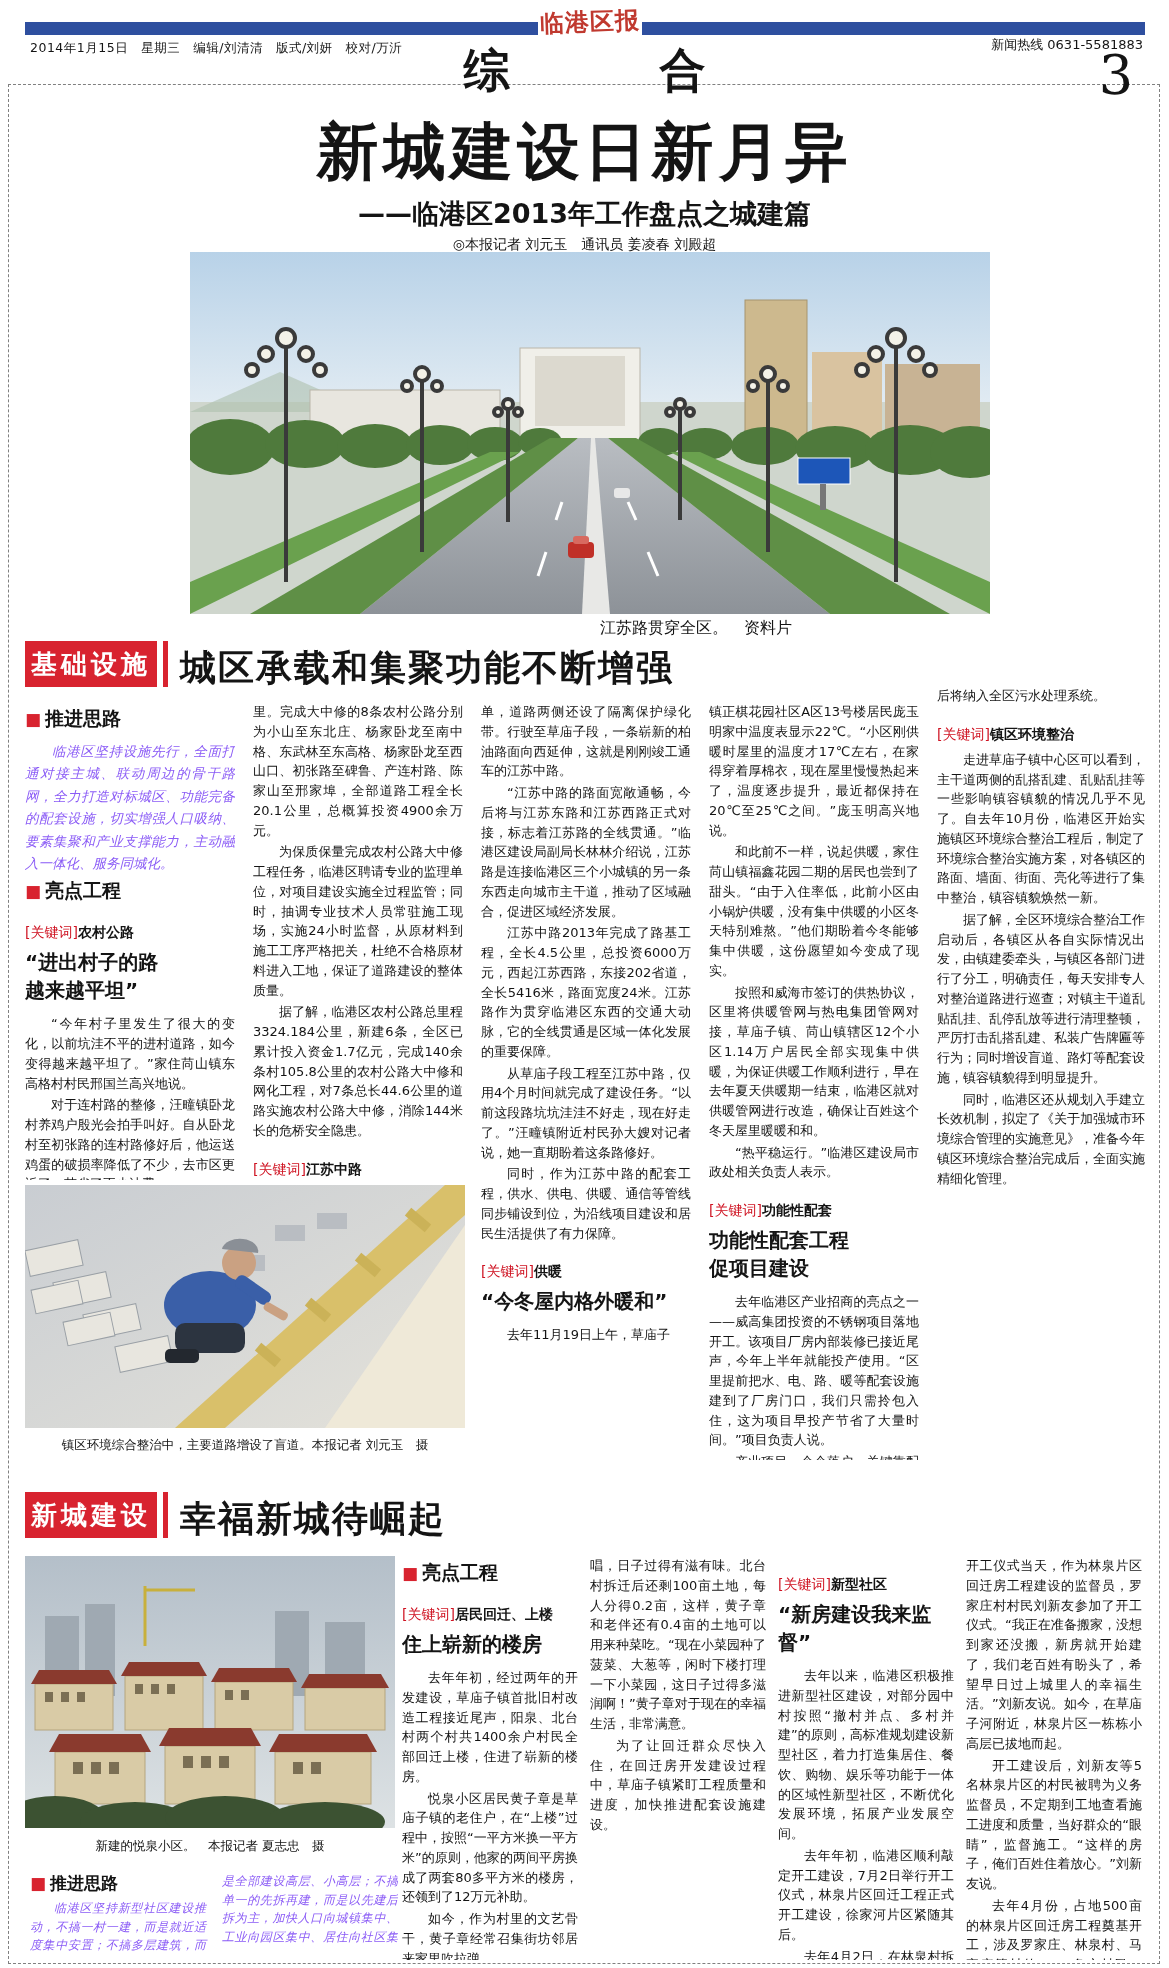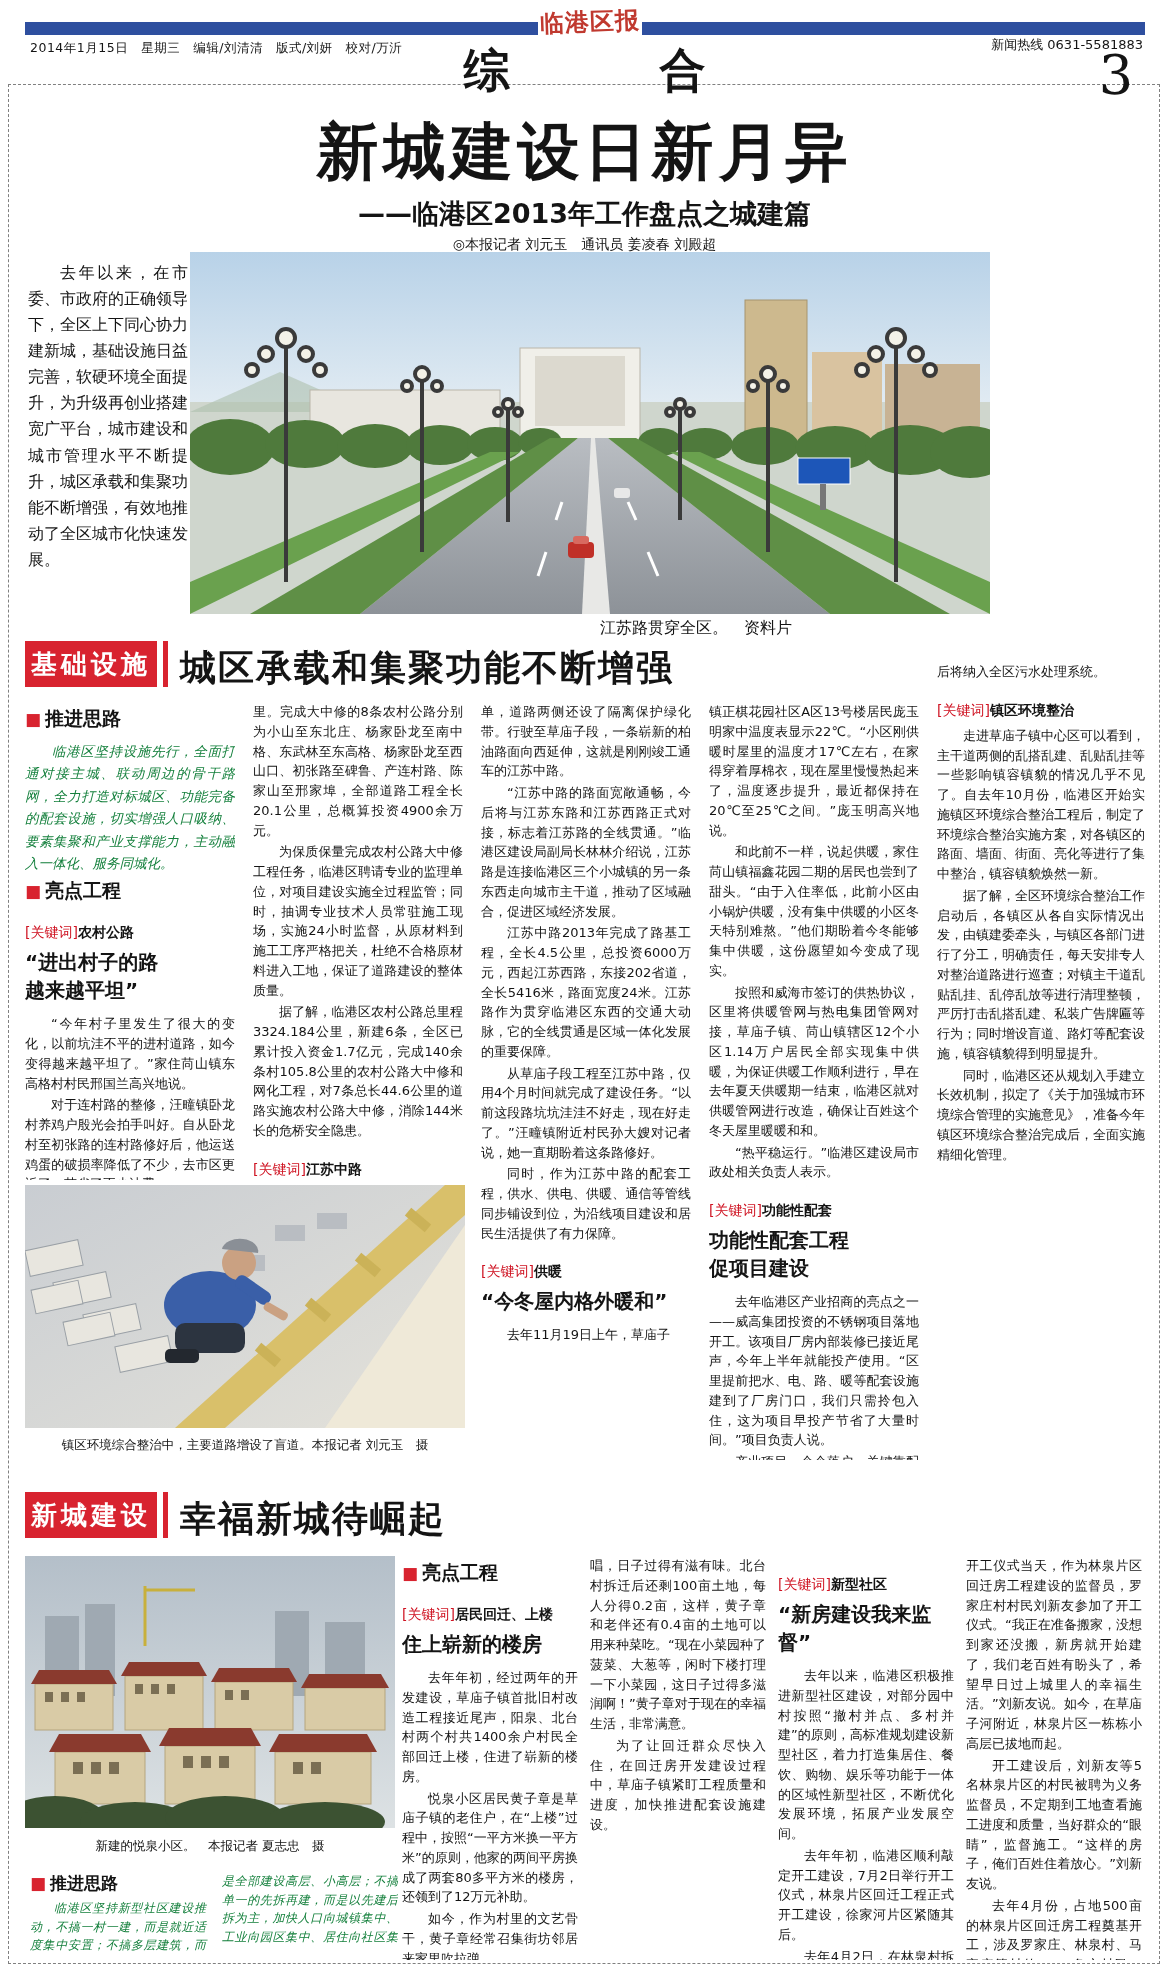--- a/index.html
+++ b/index.html
@@ -31,21 +31,21 @@
   
   .redbox{background:#d8232f;color:#fff;font-weight:800;font-size:26px;width:132px;height:46px;
           display:flex;align-items:center;justify-content:center;letter-spacing:4px;}
   .redbar{background:#d8232f;width:5px;height:46px;}
   .sechead-title{font-size:36px;font-weight:800;letter-spacing:2px;white-space:nowrap;}
   
   .col{position:absolute;overflow:hidden;}
   .blk-p{font-size:13px;line-height:1.52;text-align:justify;text-indent:2em;margin:0 0 2px 0;}
   .blk-p.lead{text-indent:0;}
   .blk-p.kai{font-style:italic;font-family:"DejaVu Serif","Liberation Serif",serif;
-             font-size:13.5px;line-height:1.66;color:#15803d;}
+             font-size:13.5px;line-height:1.66;color:#8b5cf6;}
   .blk-think{font-size:19px;font-weight:900;margin:4px 0 8px 0;}
   .blk-think .sq{color:#d8232f;margin-right:4px;font-size:17px;}
   .blk-kw{font-size:14px;margin:20px 0 6px 0;}
   .kw-label{color:#cf1322;}
   .kw-tag{font-weight:900;}
   .blk-bh{font-size:20px;font-weight:800;line-height:1.4;margin:2px 0 10px 0;}
   .wphoto{left:25px;top:1185px;width:440px;height:243px;}
   .wcap{left:25px;top:1437px;width:440px;text-align:center;font-size:12.5px;}
   .ephoto{left:25px;top:1556px;width:370px;height:272px;}
   .ecap{left:25px;top:1838px;width:370px;text-align:center;font-size:12.5px;}
@@ -65,21 +65,20 @@
   <div class="abs hotline">新闻热线 0631-5581883</div>
   <div class="abs zonghe">
     <span>综</span><span class="gap"></span><span>合</span>
   </div>
   <div class="abs pagenum">3</div>
   <div class="abs dashedbox"></div>
 
   <div class="abs headline">新城建设日新月异</div>
   <div class="abs subhead">——临港区2013年工作盘点之城建篇</div>
   <div class="abs byline">◎本报记者 刘元玉　通讯员 姜凌春 刘殿超</div>
-  <div class="abs intro">去年以来，在市委、市政府的正确领导下，全区上下同心协力建新城，基础设施日益完善，软硬环境全面提升，为升级再创业搭建宽广平台，城市建设和城市管理水平不断提升，城区承载和集聚功能不断增强，有效地推动了全区城市化快速发展。</div>
 
   <div class="abs photo photo1">
     <svg width="800" height="362" viewBox="0 0 800 362">
       <defs>
         <linearGradient id="sky" x1="0" y1="0" x2="0" y2="1">
           <stop offset="0" stop-color="#b8d2e8"></stop>
             <stop offset="1" stop-color="#eef3f6"></stop>
         </linearGradient>
         <linearGradient id="road" x1="0" y1="0" x2="0" y2="1">
           <stop offset="0" stop-color="#b9bdc2"></stop>
@@ -212,21 +211,21 @@
   <div class="col" style="left:709px;top:702px;width:210px;height:758px;">
       <p class="blk-p lead">镇正棋花园社区A区13号楼居民庞玉明家中温度表显示22℃。“小区刚供暖时屋里的温度才17℃左右，在家得穿着厚棉衣，现在屋里慢慢热起来了，温度逐步提升，最近都保持在20℃至25℃之间。”庞玉明高兴地说。</p>
       <p class="blk-p">和此前不一样，说起供暖，家住苘山镇福鑫花园二期的居民也尝到了甜头。“由于入住率低，此前小区由小锅炉供暖，没有集中供暖的小区冬天特别难熬。”他们期盼着今冬能够集中供暖，这份愿望如今变成了现实。</p>
       <p class="blk-p">按照和威海市签订的供热协议，区里将供暖管网与热电集团管网对接，草庙子镇、苘山镇辖区12个小区1.14万户居民全部实现集中供暖，为保证供暖工作顺利进行，早在去年夏天供暖期一结束，临港区就对供暖管网进行改造，确保让百姓这个冬天屋里暖暖和和。</p>
       <p class="blk-p">“热平稳运行。”临港区建设局市政处相关负责人表示。</p>
       <div class="blk-kw"><span class="kw-label">[关键词]</span><span class="kw-tag">功能性配套</span></div>
       <div class="blk-bh">功能性配套工程<br>促项目建设</div>
       <p class="blk-p">去年临港区产业招商的亮点之一——威高集团投资的不锈钢项目落地开工。该项目厂房内部装修已接近尾声，今年上半年就能投产使用。“区里提前把水、电、路、暖等配套设施建到了厂房门口，我们只需拎包入住，这为项目早投产节省了大量时间。”项目负责人说。</p>
       <p class="blk-p">产业项目一个个落户，关键靠配套。为推动企业快速落地，临港区坚持基础设施先行，去年投入1.2亿元，新建改建供水管网250多公里，变电站、燃气、供热等配套工程同步推进……</p>
     </div>
-  <div class="col" style="left:937px;top:662px;width:208px;height:758px;">
+  <div class="col" style="left:937px;top:686px;width:208px;height:758px;">
       <p class="blk-p lead">后将纳入全区污水处理系统。</p>
       <div class="blk-kw"><span class="kw-label">[关键词]</span><span class="kw-tag">镇区环境整治</span></div>
       <p class="blk-p">走进草庙子镇中心区可以看到，主干道两侧的乱搭乱建、乱贴乱挂等一些影响镇容镇貌的情况几乎不见了。自去年10月份，临港区开始实施镇区环境综合整治工程后，制定了环境综合整治实施方案，对各镇区的路面、墙面、街面、亮化等进行了集中整治，镇容镇貌焕然一新。</p>
       <p class="blk-p">据了解，全区环境综合整治工作启动后，各镇区从各自实际情况出发，由镇建委牵头，与镇区各部门进行了分工，明确责任，每天安排专人对整治道路进行巡查；对镇主干道乱贴乱挂、乱停乱放等进行清理整顿，严厉打击乱搭乱建、私装广告牌匾等行为；同时增设盲道、路灯等配套设施，镇容镇貌得到明显提升。</p>
       <p class="blk-p">同时，临港区还从规划入手建立长效机制，拟定了《关于加强城市环境综合管理的实施意见》，准备今年镇区环境综合整治完成后，全面实施精细化管理。</p>
     </div>
 
   <div class="abs photo wphoto">
     <svg width="440" height="243" viewBox="0 0 440 243">
       <defs>

